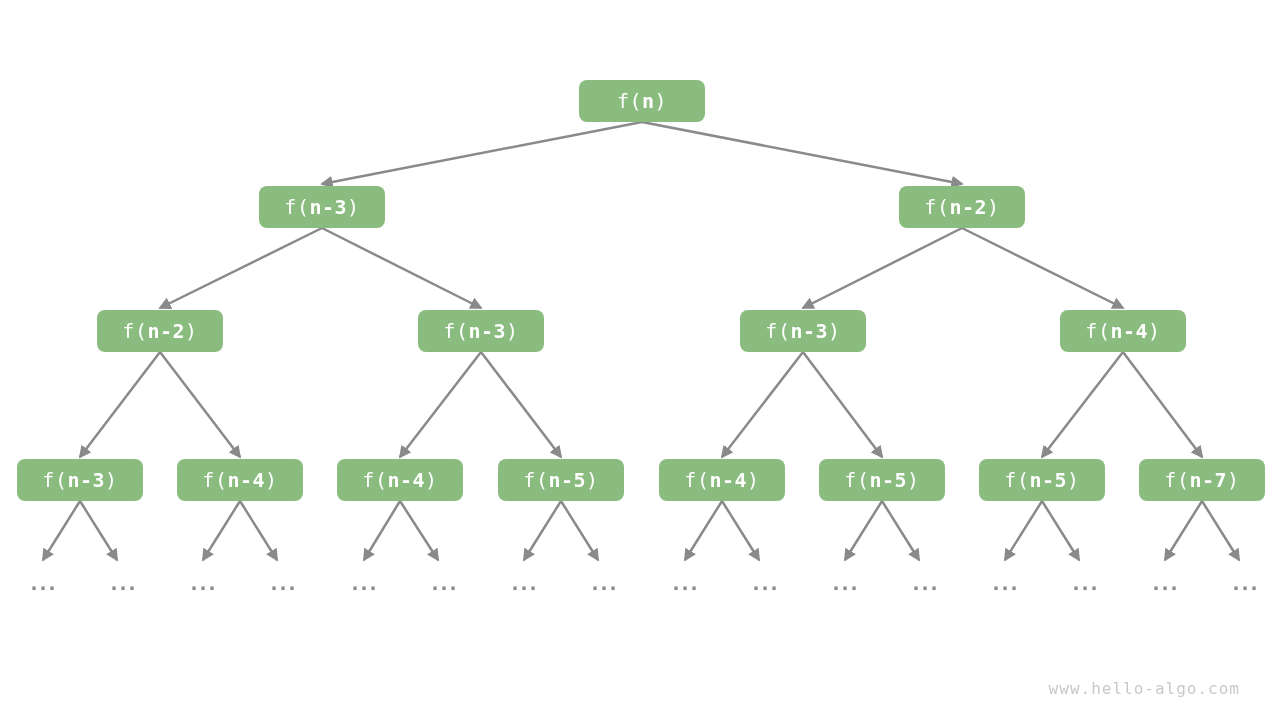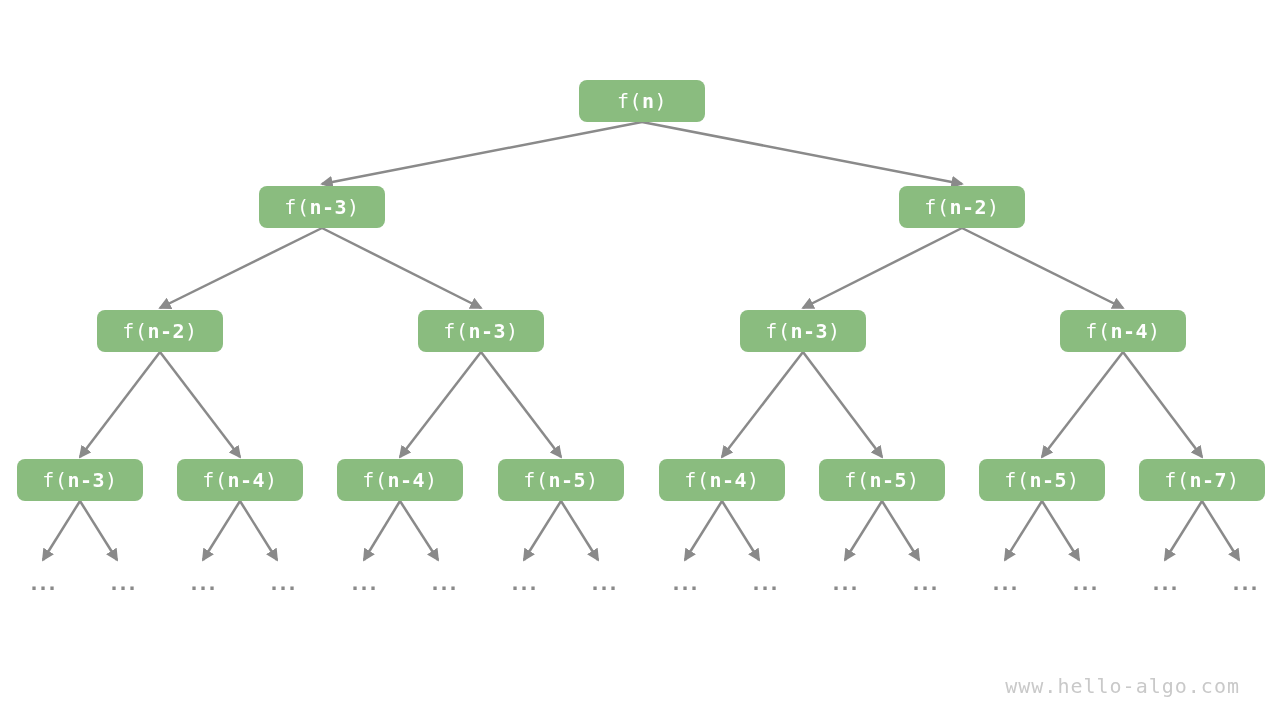--- a/index.html
+++ b/index.html
@@ -49,21 +49,21 @@
     font-weight: 700;
     letter-spacing: -3px;
     padding-left: 3px; 
   }
   .watermark {
     position: absolute;
     right: 40px;
     bottom: 22px;
     color: var(--watermark, #c9c9c9);
     font-family: "DejaVu Sans Mono", monospace;
-    font-size: 20px;
+    font-size: 16px;
     letter-spacing: 1px;
   }
 </style>
 </head>
 <body>
 
 <div class="canvas">
 
   <svg class="edge-layer" width="1280" height="720" viewBox="0 0 1280 720" xmlns="http://www.w3.org/2000/svg">
     <defs>

